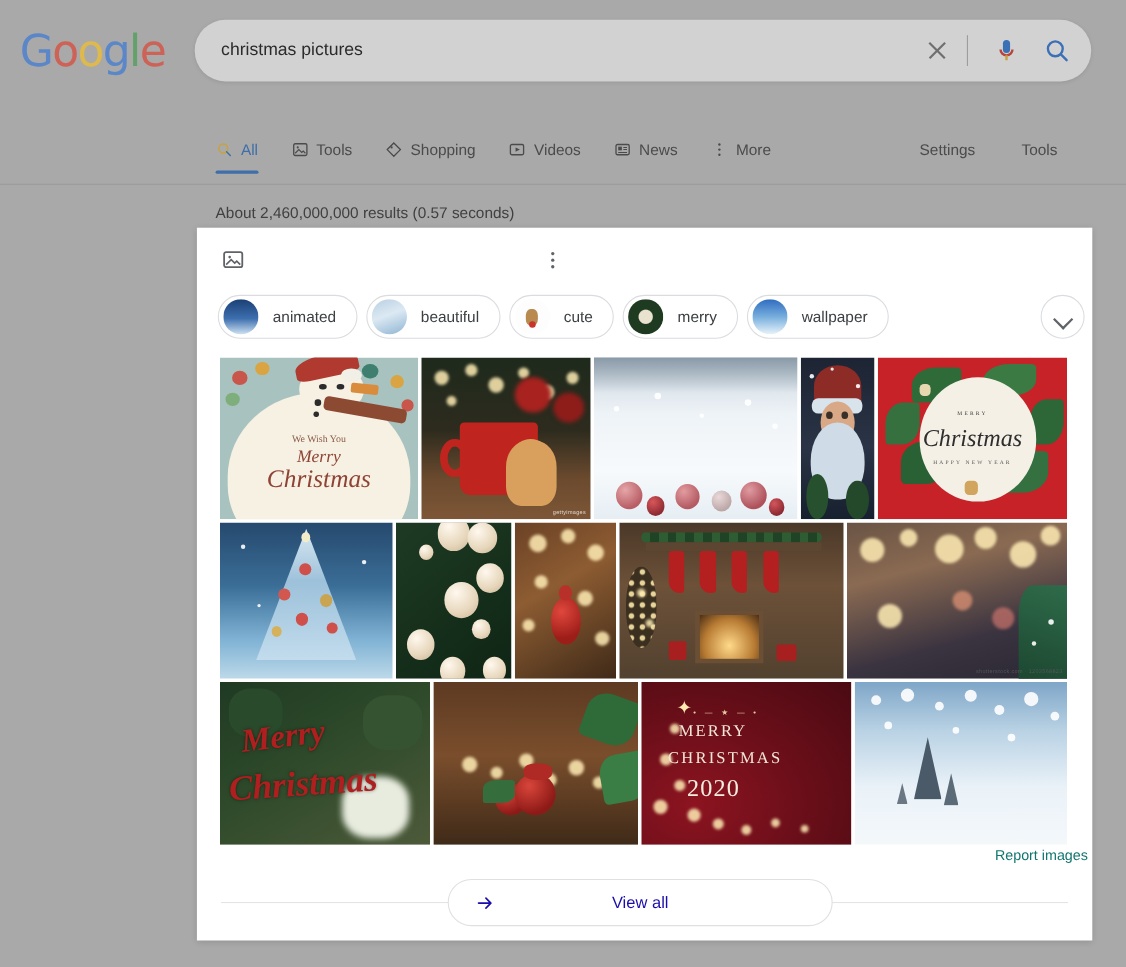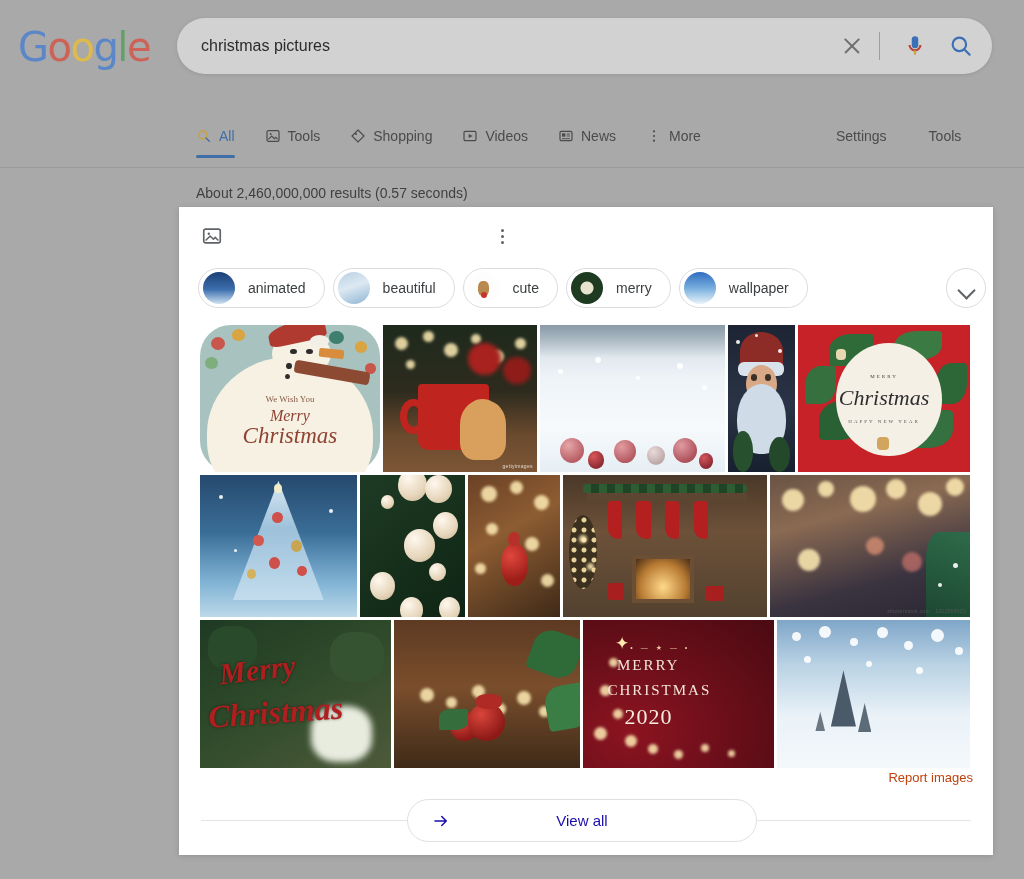--- a/index.html
+++ b/index.html
@@ -71,21 +71,21 @@
   .tile .scene { position: absolute; inset: 0; }
 
   .wm { position: absolute; bottom: 3px; right: 4px; font-size: 5px; color: rgba(255,255,255,.75);
         letter-spacing: .3px; font-family: "Liberation Sans", sans-serif; }
   .wm-dark { color: rgba(90,90,90,.85); }
 
   
   .txt { position: absolute; text-align: center; width: 100%; }
 
   
-  .sc-snowman { background: #a8c3bf; border-radius: 31px; }
+  .sc-snowman { background: #a8c3bf; }
   .sc-snowman .body { position: absolute; left: 4%; bottom: -26%; width: 92%; height: 104%;
       background: #f6f1e2; border-radius: 50% 50% 45% 45%; }
   .sc-snowman .head { position: absolute; left: 40%; top: 5%; width: 33%; height: 30%;
       background: #f6f1e2; border-radius: 50%; }
   .sc-snowman .hat { position: absolute; left: 38%; top: -2%; width: 32%; height: 14%;
       background: #b03a2f; border-radius: 50% 50% 20% 20%; transform: rotate(-12deg); }
   .sc-snowman .hatb { position: absolute; left: 61%; top: 7%; width: 11%; height: 8%;
       background: #f2efe6; border-radius: 50%; }
   .sc-snowman .nose { position: absolute; left: 66%; top: 16%; width: 14%; height: 6%;
       background: #d98c3c; border-radius: 2px; transform: rotate(6deg); }
@@ -185,21 +185,21 @@
       font-family: "Liberation Serif", serif; }
   .sc-2020 .dots { position: absolute; left: 25%; top: 16%; font-size: 7px; color: #e8c9a0; letter-spacing: 3px; }
 
   
   .sc-snowy { background: linear-gradient(180deg,#7fa6c8 0%,#b9d2e4 30%,#eaf2f8 65%,#f4f8fb 100%); }
   .sc-snowy .ftree { position: absolute; background: #4a5a68; clip-path: polygon(50% 0,100% 100%,0 100%); }
 
   .flake { position: absolute; border-radius: 50%; background: rgba(255,255,255,.9); }
 
   
-  .report { position: absolute; right: 20px; top: 563px; font-size: 13px; color: #c2410c; cursor: pointer; }
+  .report { position: absolute; right: 4px; top: 563px; font-size: 13px; color: #0f766e; cursor: pointer; }
   .footline { position: absolute; left: 22px; right: 22px; top: 613px; height: 1px; background: #e4e4e4; }
   .viewall { position: absolute; left: 228px; top: 592px; width: 350px; height: 43px;
       border: 1px solid #e0e0e0; border-radius: 22px; background: #fff; cursor: pointer;
       display: flex; align-items: center; justify-content: center; }
   .viewall .arrow { position: absolute; left: 24px; top: 12px; width: 18px; height: 18px; }
   .viewall .va-label { font-size: 15px; color: #1a0dab; }
 </style>
 </head>
 <body>
 

